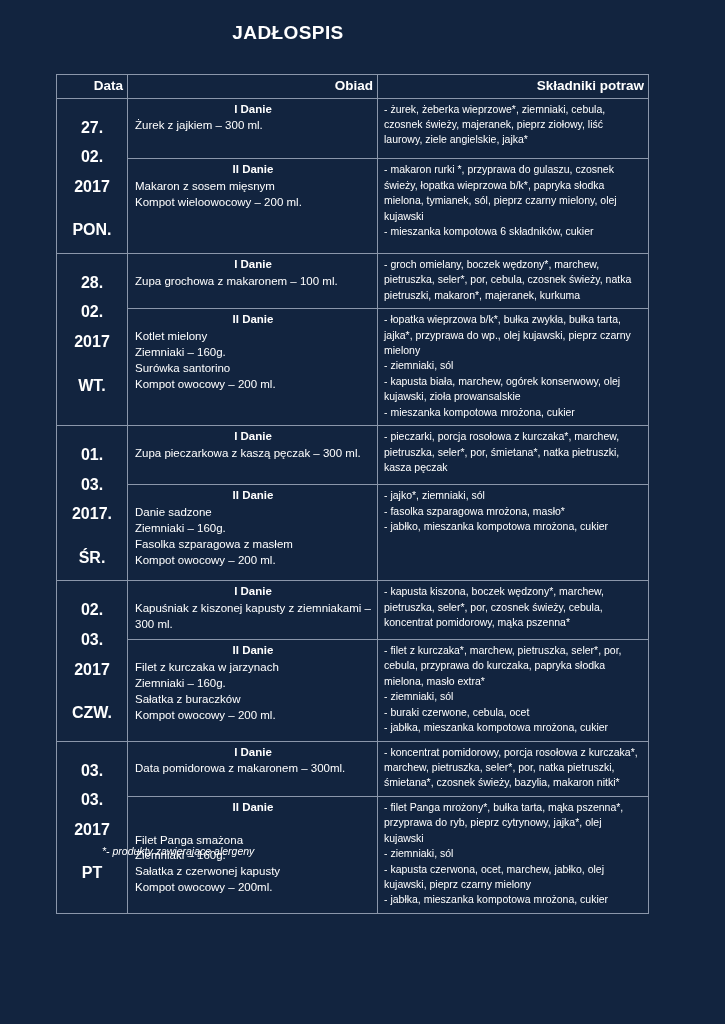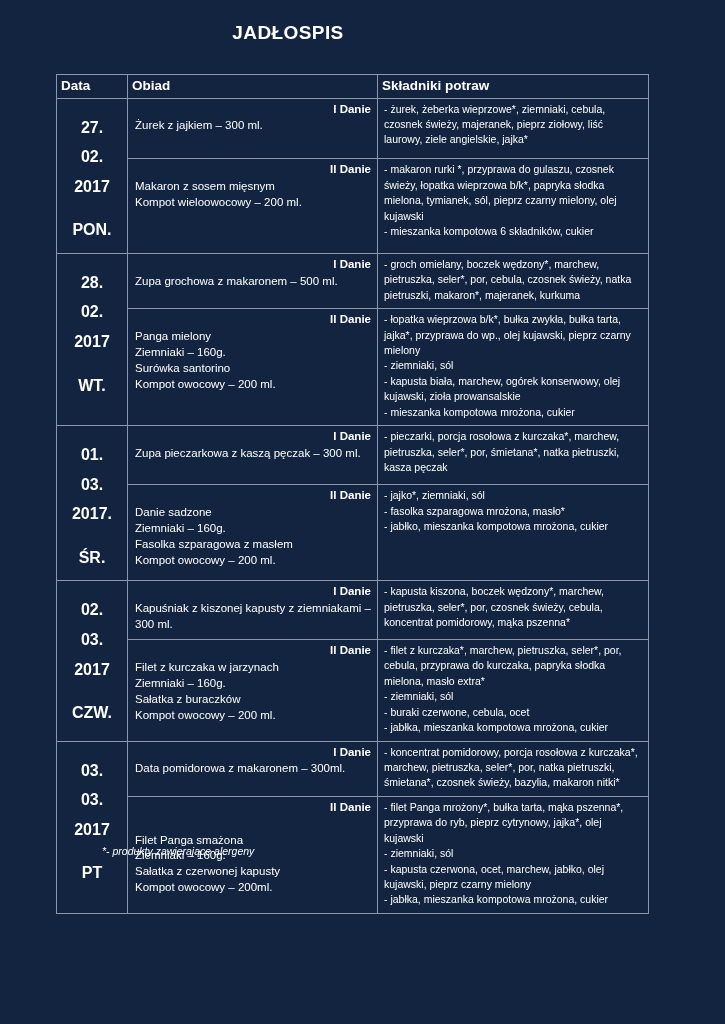--- a/index.html
+++ b/index.html
@@ -47,21 +47,21 @@
   table.menu col.c-ingr  { width: 271px; }
 
   table.menu th, table.menu td {
     border: 1px solid #8b97ab;
     vertical-align: top;
     color: #ffffff;
   }
   thead th {
     font-size: 13.5px;
     font-weight: bold;
-    text-align: left;
+    text-align: right;
     padding: 3px 4px 4px 4px;
     line-height: 1.15;
   }
   td.date-cell {
     text-align: center;
     font-size: 16px;
     font-weight: bold;
     padding: 14px 2px 8px 2px;
     line-height: 1.85;
   }
@@ -69,21 +69,21 @@
     display: block;
     margin-top: 14px;
   }
   td.meal-cell {
     font-size: 11.5px;
     padding: 3px 6px 6px 7px;
     line-height: 1.38;
   }
   td.meal-cell .course-title {
     display: block;
-    text-align: right;
+    text-align: center;
     font-weight: bold;
     margin-bottom: 1px;
   }
   td.meal-cell .meal-line {
     display: block;
   }
   td.ingr-cell {
     font-size: 10.5px;
     padding: 3px 5px 5px 6px;
     line-height: 1.47;
@@ -151,30 +151,30 @@
           </tr>
           <tr>
             <td class="date-cell" rowspan="2">
               <span style="display: block; text-align: center;">28.</span>
               <span style="display: block;">02.</span>
               <span style="display: block;">2017</span>
               <span class="dow">WT.</span>
             </td>
             <td class="meal-cell">
               <span class="course-title">I Danie</span>
-              <span class="meal-line">Zupa grochowa z makaronem – 500 ml.</span>
+              <span class="meal-line">Zupa grochowa z makaronem – 100 ml.</span>
             </td>
             <td class="ingr-cell">
               <span class="ingr-line">-  groch omielany, boczek wędzony*, marchew, pietruszka, seler*, por, cebula, czosnek świeży, natka pietruszki, makaron*, majeranek, kurkuma</span>
             </td>
           </tr>
           <tr>
             <td class="meal-cell">
               <span class="course-title">II Danie</span>
-              <span class="meal-line">Panga mielony</span>
+              <span class="meal-line">Kotlet mielony</span>
               <span class="meal-line">Ziemniaki – 160g.</span>
               <span class="meal-line">Surówka santorino</span>
               <span class="meal-line">Kompot owocowy  – 200 ml.</span>
             </td>
             <td class="ingr-cell">
               <span class="ingr-line"> - łopatka wieprzowa b/k*, bułka zwykła, bułka tarta, jajka*, przyprawa do wp., olej kujawski, pieprz czarny mielony</span>
               <span class="ingr-line">- ziemniaki, sól</span>
               <span class="ingr-line">- kapusta biała, marchew, ogórek konserwowy, olej kujawski, zioła prowansalskie</span>
               <span class="ingr-line">- mieszanka kompotowa mrożona, cukier</span>
             </td>

